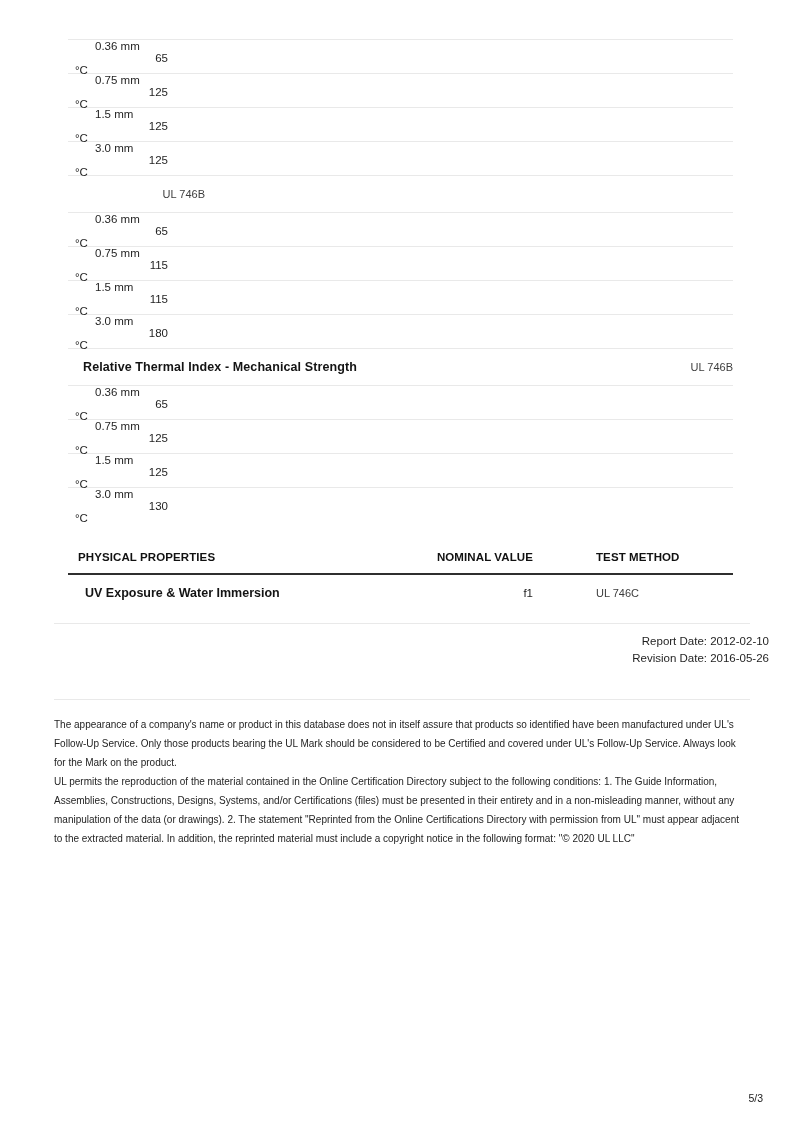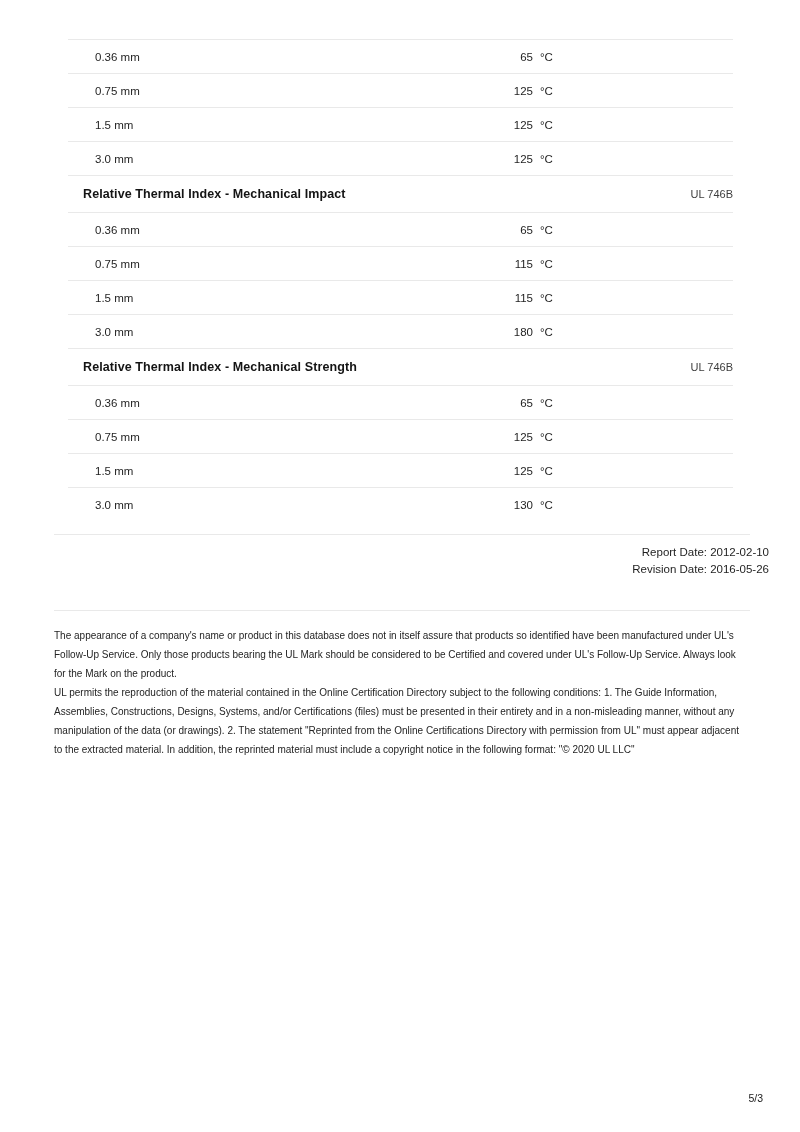--- a/index.html
+++ b/index.html
@@ -11,24 +11,24 @@
     color: #1f1f1f;
     overflow: hidden;
   }
 
   
   .t1 {
     margin: 39px 67px 0 68px;
     border-top: 1px solid #e9e9e9;
   }
   .row {
-    display: flex; align-items: center;
+    display: flex; align-items: flex-start;
     height: 34px;
     border-bottom: 1px solid #e9e9e9;
-    font-size: 11.5px; color: #1f1f1f;
+    font-size: 11.5px; color: #1f1f1f; flex-direction: column;
   }
   .row.last { border-bottom: none; }
   .row .lbl  { flex: 1; padding-left: 27px; }
   .row .val  { width: 100px; text-align: right; }
   .row .unit { width: 63px; padding-left: 7px; }
   .row .mth  { width: 137px; font-size: 11px; color: #3d3d3d; }
 
   .shead {
     display: flex; align-items: center;
     height: 37px;
@@ -118,21 +118,20 @@
       <span class="mth"></span>
     </div>
     <div class="row">
       <span class="lbl">3.0 mm</span>
       <span class="val">125</span>
       <span class="unit">°C</span>
       <span class="mth"></span>
     </div>
 
     <div class="shead">
-      <span class="stitle">Relative Thermal Index - Mechanical Impact</span>
       <span class="smethod">UL 746B</span>
     </div>
     <div class="row">
       <span class="lbl">0.36 mm</span>
       <span class="val">65</span>
       <span class="unit">°C</span>
       <span class="mth"></span>
     </div>
     <div class="row">
       <span class="lbl">0.75 mm</span>
@@ -176,20 +175,34 @@
       <span class="mth"></span>
     </div>
     <div class="row last">
       <span class="lbl">3.0 mm</span>
       <span class="val">130</span>
       <span class="unit">°C</span>
       <span class="mth"></span>
     </div>
   </div>
 
+  <div class="t2">
+    <div class="t2-head">
+      <span class="c1">PHYSICAL PROPERTIES</span>
+      <span class="c2">NOMINAL VALUE</span>
+      <span class="cg"></span>
+      <span class="c3">TEST METHOD</span>
+    </div>
+    <div class="t2-row">
+      <span class="lbl">UV Exposure &amp; Water Immersion</span>
+      <span class="val">f1</span>
+      <span class="unit"></span>
+      <span class="mth">UL 746C</span>
+    </div>
+  </div>
 
   <div class="divider d1"></div>
 
   <div class="dates">
     <div>Report Date: 2012-02-10</div>
     <div>Revision Date: 2016-05-26</div>
   </div>
 
   <div class="divider d2"></div>
 

